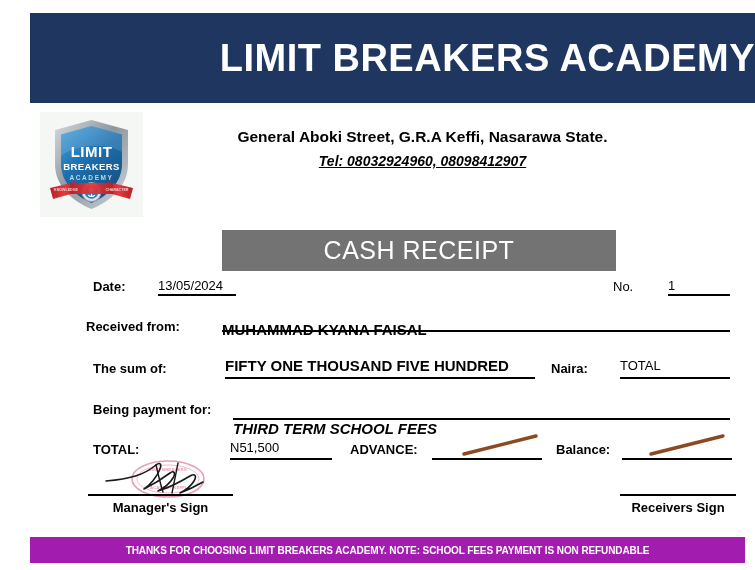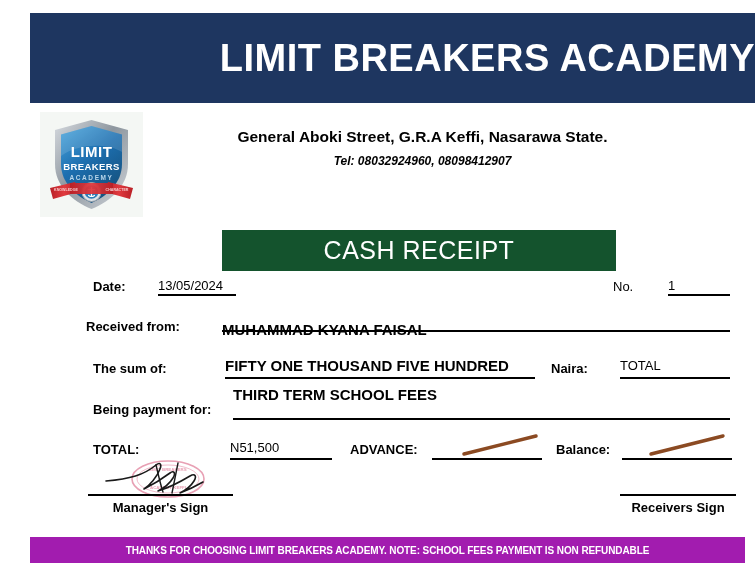--- a/index.html
+++ b/index.html
@@ -55,35 +55,36 @@
     width: 545px;
     text-align: center;
     margin-top: 16px;
   }
   .address-line {
     font-size: 15.5px;
     font-weight: bold;
     line-height: 22px;
   }
   .tel-line {
-    font-size: 12px;
+    font-size: 14px;
     font-style: italic;
     font-weight: bold;
     line-height: 22px;
     margin-top: 2px;
+    text-decoration: underline;
   }
 
   
   .receipt-title-bar {
     position: absolute;
     left: 222px;
     top: 230px;
     width: 394px;
     height: 41px;
-    background: #14532d;
+    background: #737373;
     display: flex;
     align-items: center;
     justify-content: center;
   }
   .receipt-title {
     color: #ffffff;
     font-size: 25px;
     font-weight: normal;
     letter-spacing: 0.5px;
   }
@@ -217,21 +218,21 @@
 
 <div class="lbl" style="left:93px; top:361px;">The sum of:</div>
 <div class="val val-lg" style="left:225px; top:357px; width:310px;">FIFTY ONE THOUSAND FIVE HUNDRED</div>
 <div class="rule" style="left:225px; top:377px; width:310px;"></div>
 
 <div class="lbl" style="left:551px; top:361px;">Naira:</div>
 <div class="val val-plain" style="left:620px; top:358px; width:110px;">TOTAL</div>
 <div class="rule" style="left:620px; top:377px; width:110px;"></div>
 
 <div class="lbl" style="left:93px; top:402px;">Being payment for:</div>
-<div class="val val-lg" style="left:233px; top:386px; width:497px;">THIRD TERM SCHOOL FEES</div>
+<div class="val val-lg" style="left:233px; top:420px; width:497px;font-style:italic;">THIRD TERM SCHOOL FEES</div>
 <div class="rule" style="left:233px; top:418px; width:497px;"></div>
 
 <div class="lbl" style="left:93px; top:442px;">TOTAL:</div>
 <div class="val val-plain" style="left:230px; top:440px; width:102px;">N51,500</div>
 <div class="rule" style="left:230px; top:458px; width:102px;"></div>
 
 <div class="lbl" style="left:350px; top:442px;">ADVANCE:</div>
 <div class="val val-plain" style="left:432px; top:440px; width:110px;"></div>
 <div class="rule" style="left:432px; top:458px; width:110px;"></div>
 <svg class="pen-mark" style="left:458px; top:432px;" width="90" height="26" viewBox="0 0 90 26">

